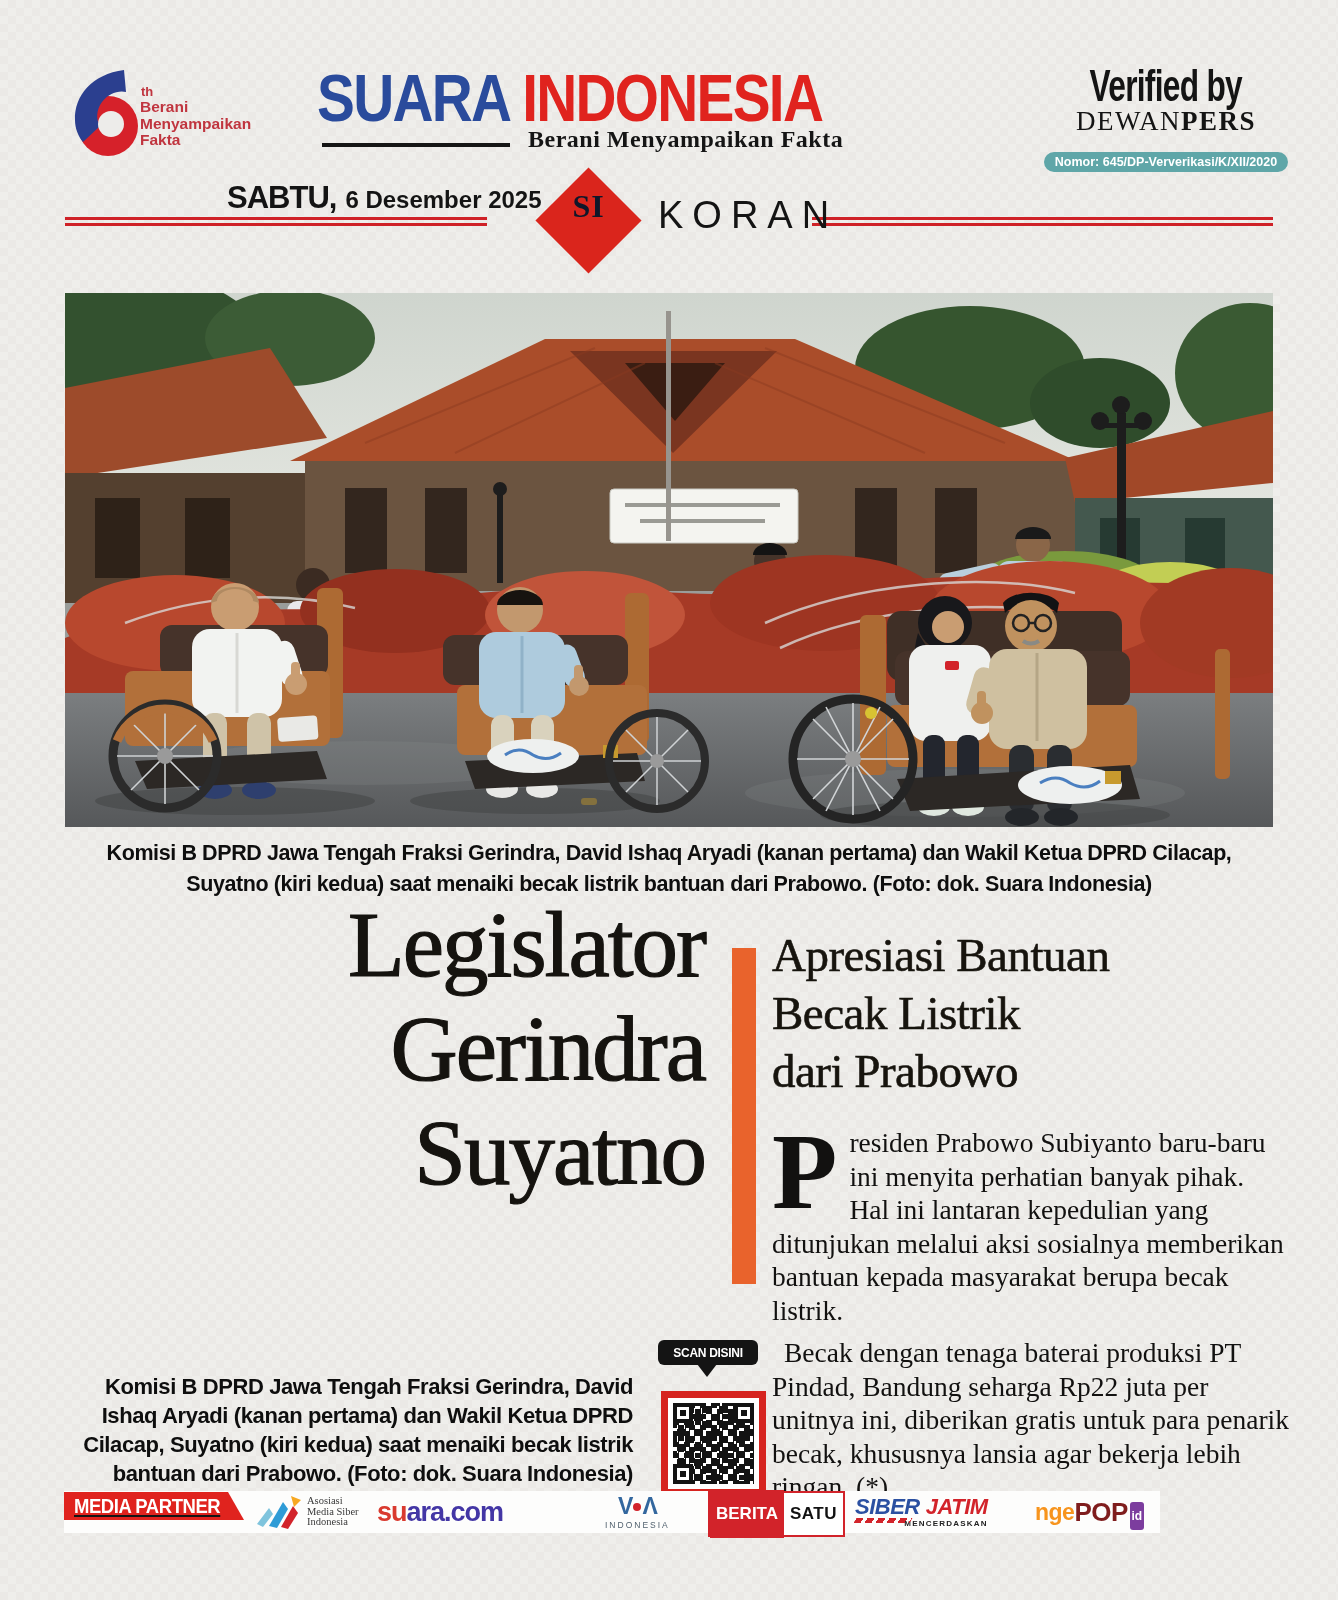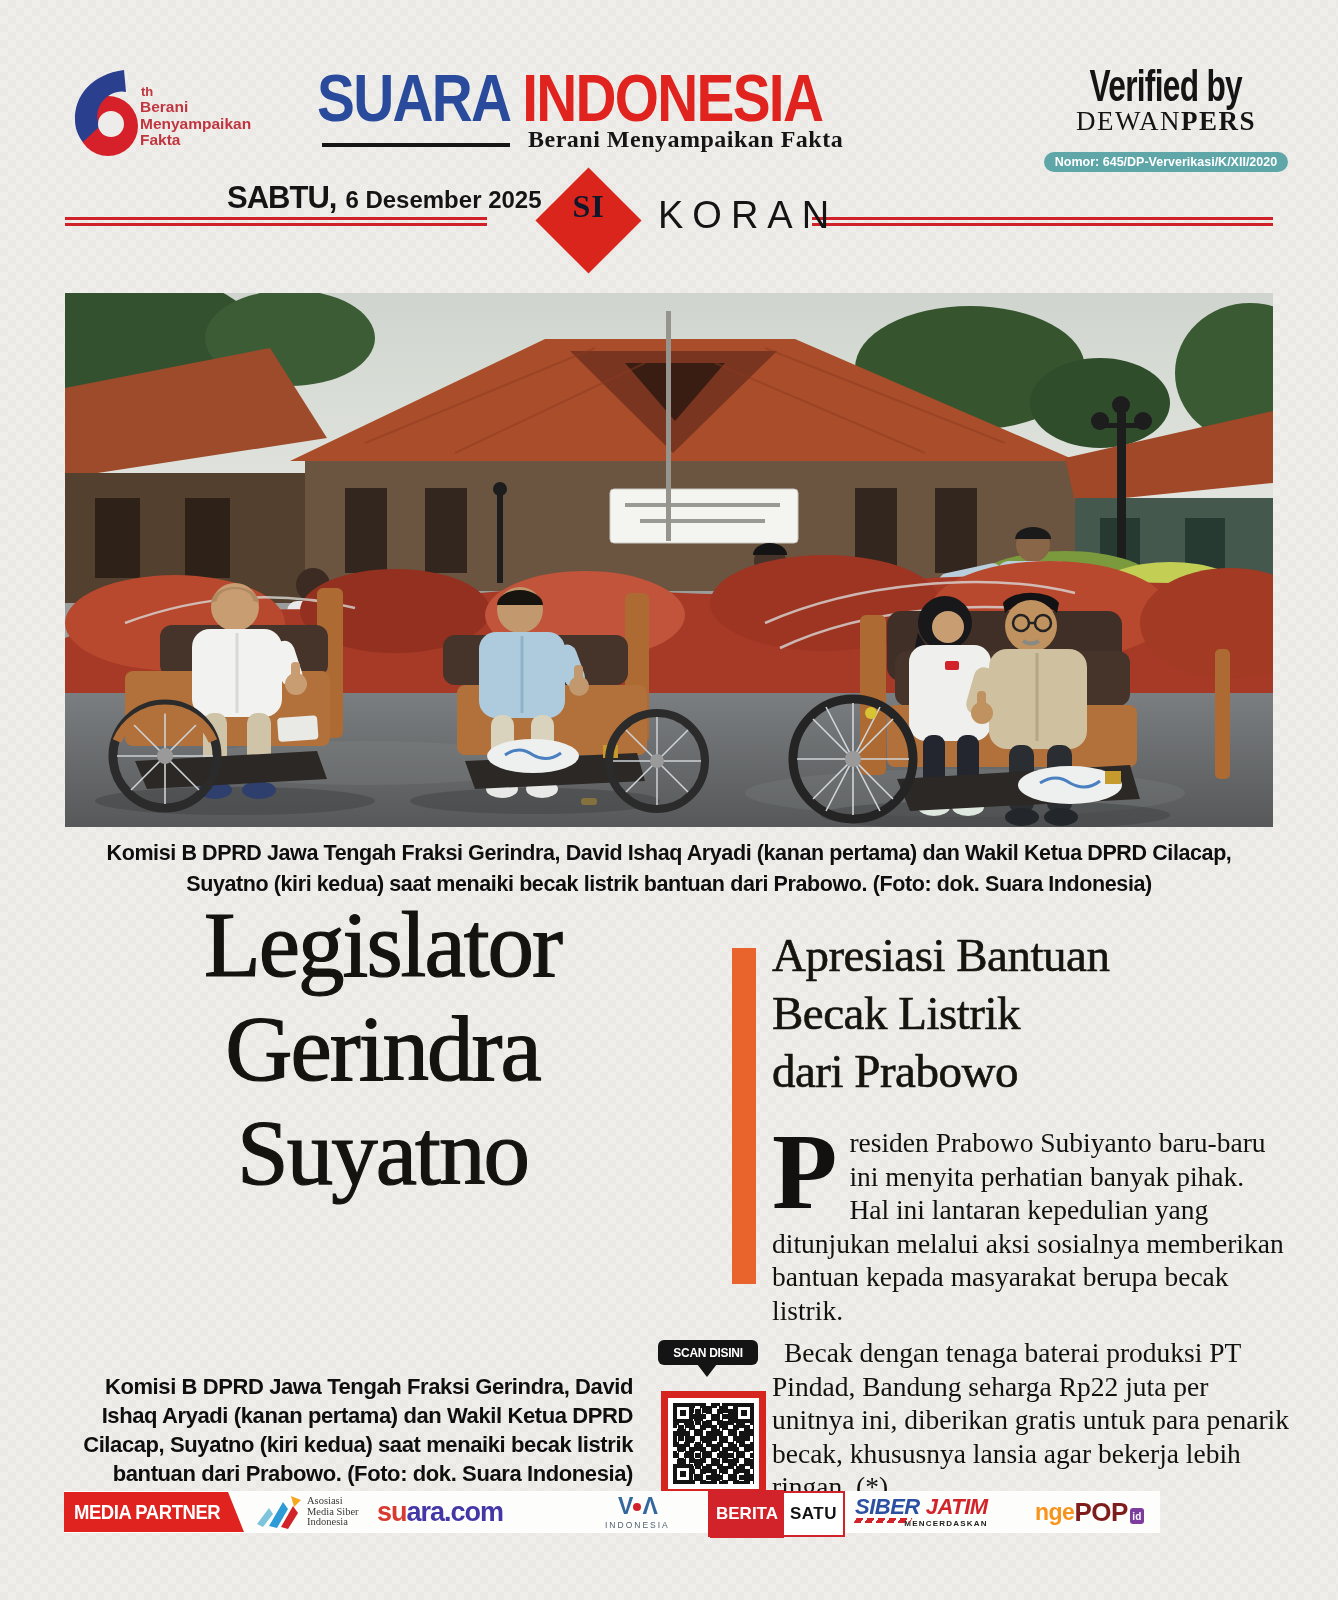--- a/index.html
+++ b/index.html
@@ -44,21 +44,21 @@
       font-family:"Liberation Serif",serif;font-weight:700;font-size:32px;letter-spacing:1px;}
   .koran{position:absolute;left:658px;top:194px;font-size:38px;font-weight:400;
       letter-spacing:9px;color:#141414;}
 
   
   .photo{position:absolute;left:65px;top:293px;width:1208px;height:534px;background:#9a9d9a;}
   .caption-top{position:absolute;left:89px;top:838px;width:1160px;text-align:center;
       font-weight:700;font-size:21.5px;line-height:31px;letter-spacing:-.4px;color:#0e0e0e;}
 
   
-  .headline{position:absolute;left:60px;top:893px;width:645px;text-align:center;
+  .headline{position:absolute;left:60px;top:893px;width:645px;text-align:right;
       font-family:"Liberation Serif",serif;font-size:93px;line-height:104px;
       letter-spacing:-2px;color:#15130f;-webkit-text-stroke:1.2px #15130f;}
   .orange-bar{position:absolute;left:732px;top:948px;width:24px;height:336px;background:#e9632c;}
   .subhead{position:absolute;left:772px;top:926px;font-family:"Liberation Serif",serif;
       font-size:47px;line-height:58px;color:#17140e;letter-spacing:-.5px;
       -webkit-text-stroke:.6px #17140e;}
   .body-col{position:absolute;left:772px;top:1126px;width:518px;
       font-family:"Liberation Serif",serif;font-size:27.5px;line-height:33.5px;color:#121110;}
   .body-col p{margin:0 0 9px 0;}
   .dropcap{float:left;font-size:107px;line-height:84px;padding:4px 12px 0 0;font-weight:700;}
@@ -79,23 +79,23 @@
         repeating-conic-gradient(#131313 0% 25%, transparent 0% 50%) 4px 3px/17px 15px;}
   .qr-finder{position:absolute;width:12px;height:12px;border:4px solid #131313;background:#fff;}
   .qr-finder i{position:absolute;left:3px;top:3px;width:6px;height:6px;background:#131313;display:block;}
   .qf-tl{left:0;top:0;} .qf-tr{right:0;top:0;} .qf-bl{left:0;bottom:0;}
 
   .caption-bottom{position:absolute;left:68px;top:1372px;width:565px;text-align:right;
       font-weight:700;font-size:22px;line-height:29px;letter-spacing:-.4px;color:#0e0e0e;}
 
   
   .footer-strip{position:absolute;left:64px;top:1491px;width:1096px;height:42px;background:#fdfdfc;}
-  .mp-banner{position:absolute;left:64px;top:1492px;width:180px;height:40px;background:#e0231e;
+  .mp-banner{position:absolute;left:64px;top:1492px;width:180px;height:28px;background:#e0231e;
       clip-path:polygon(0 0,calc(100% - 16px) 0,100% 100%,0 100%);
-      display:flex;align-items:center;}
+      display:flex;align-items:center;text-decoration:underline;}
   .mp-banner span{color:#fff;font-weight:700;font-size:21px;letter-spacing:-.5px;margin-left:10px;
       display:inline-block;transform:scaleX(.88);transform-origin:left center;white-space:nowrap;}
   .flogo{position:absolute;top:1491px;height:42px;display:flex;align-items:center;}
   .amsi{left:255px;}
   .amsi-text{font-family:"Liberation Serif",serif;font-size:10.5px;line-height:10.5px;color:#3a3a3a;
       margin-left:4px;}
   .suara{left:377px;font-weight:700;font-size:27px;letter-spacing:-1px;}
   .suara .s1{color:#d93a2f;} .suara .s2{color:#4336a5;}
   .voa{left:605px;flex-direction:column;justify-content:center;line-height:1;}
   .voa-row{font-weight:700;font-size:23px;color:#33679e;letter-spacing:-1px;display:flex;align-items:center;}
@@ -106,21 +106,21 @@
   .bsatu .b2{color:#111;font-weight:700;font-size:17px;padding:2px 6px;letter-spacing:.5px;}
   .sjatim{left:855px;flex-direction:column;align-items:flex-start;justify-content:center;}
   .sj-row{font-style:italic;font-weight:700;font-size:22px;letter-spacing:-.5px;line-height:20px;}
   .sj-blue{color:#2b50a1;} .sj-red{color:#d2232a;margin-left:6px;}
   .sj-stripes{width:56px;height:5px;margin-top:1px;transform:skewX(-30deg);
       background:repeating-linear-gradient(90deg,#d2232a 0 7px,transparent 7px 11px);}
   .sj-sub{font-size:8px;font-weight:700;letter-spacing:1.2px;color:#222;align-self:flex-end;margin-top:-4px;}
   .ngepop{left:1035px;font-weight:700;}
   .np-nge{color:#f7941d;font-size:23px;letter-spacing:-.5px;}
   .np-pop{color:#7f1d1d;font-size:26px;letter-spacing:-.5px;}
-  .np-id{width:14px;height:16px;background:#7c3d9e;border-radius:3px;color:#fff;font-size:10px;
+  .np-id{width:14px;height:28px;background:#7c3d9e;border-radius:3px;color:#fff;font-size:12px;
       display:inline-flex;align-items:center;justify-content:center;margin-left:2px;margin-top:8px;}
 </style>
 </head>
 <body>
 
 <div class="page">
 
   <div>
     <svg class="abs" style="left:66px;top:62px" width="80" height="98" viewBox="0 0 80 98">
       <circle cx="42" cy="64" r="30" fill="#d6212a"></circle>

